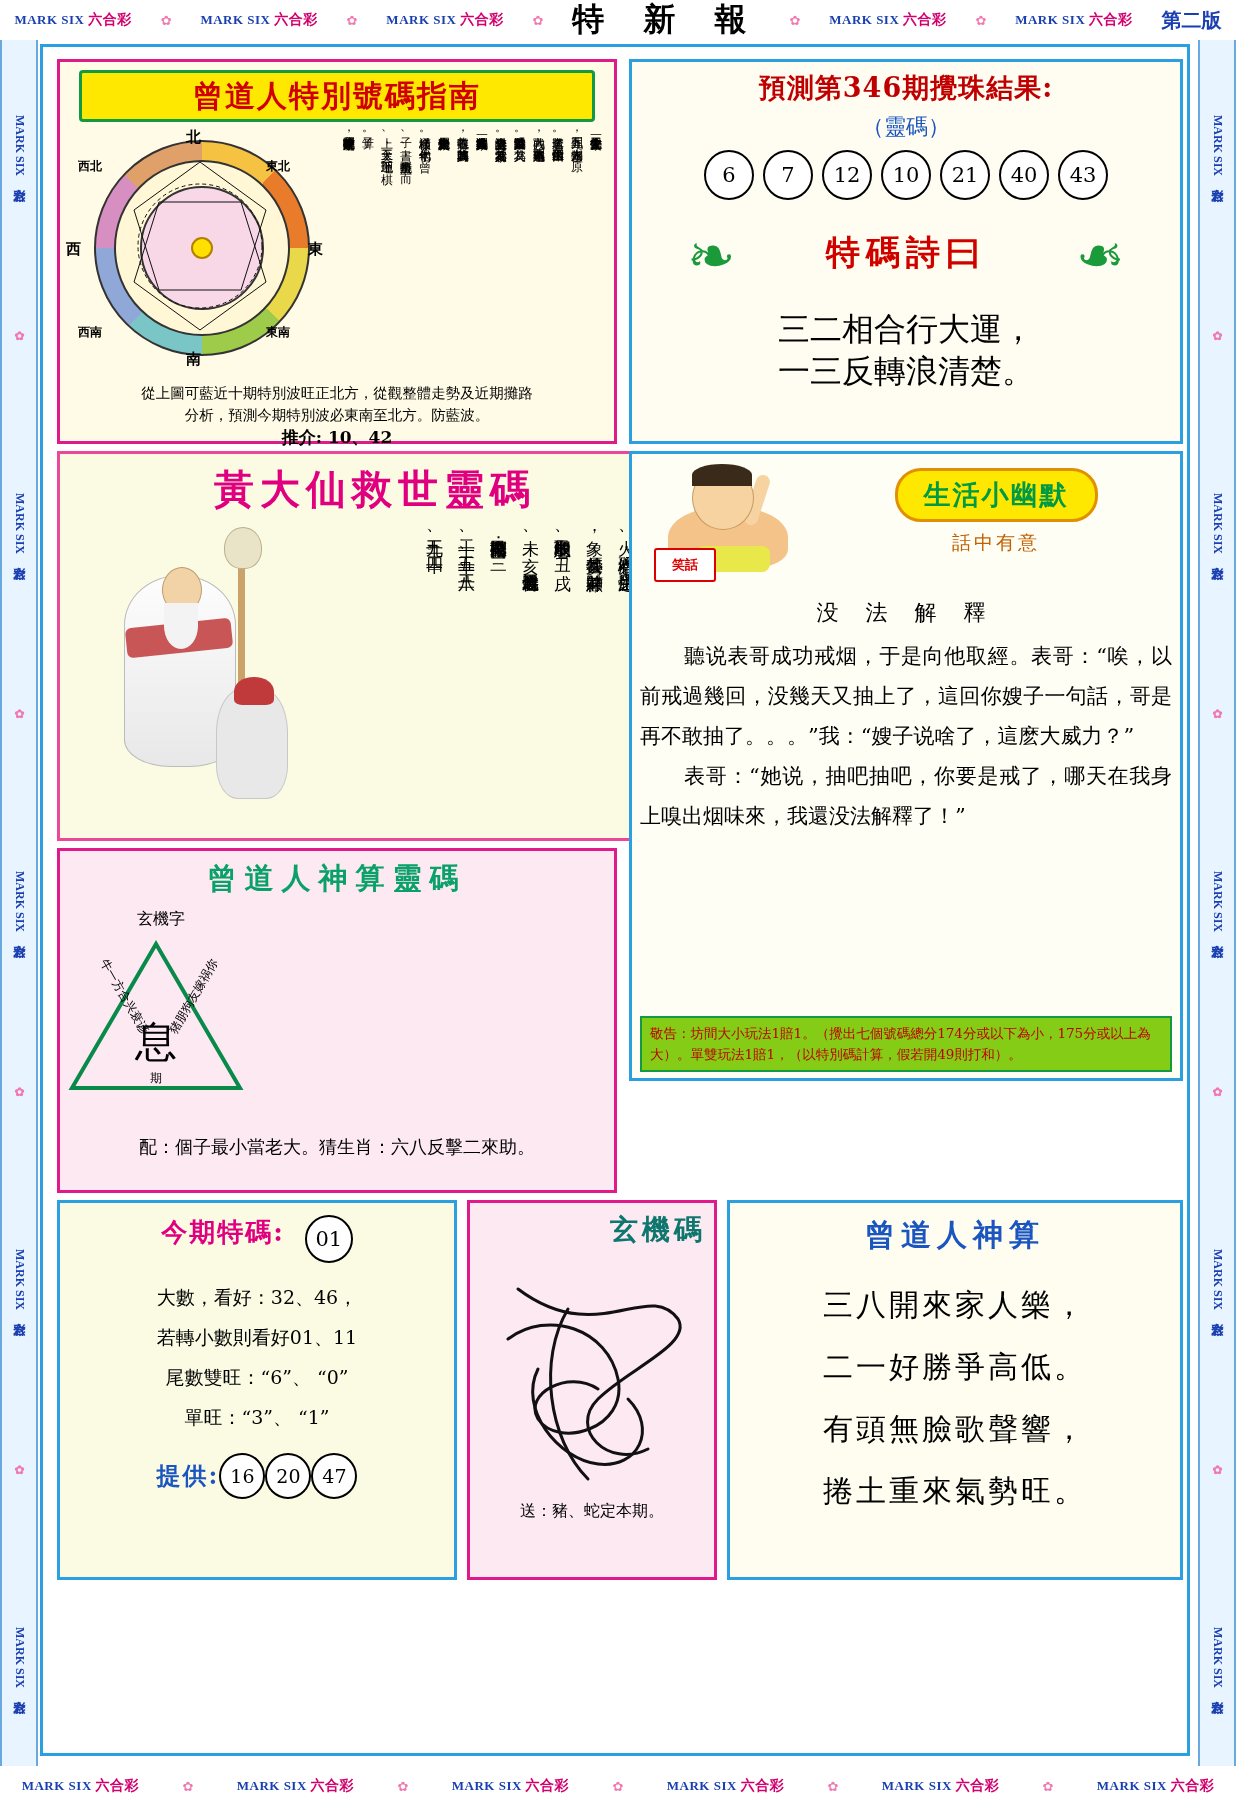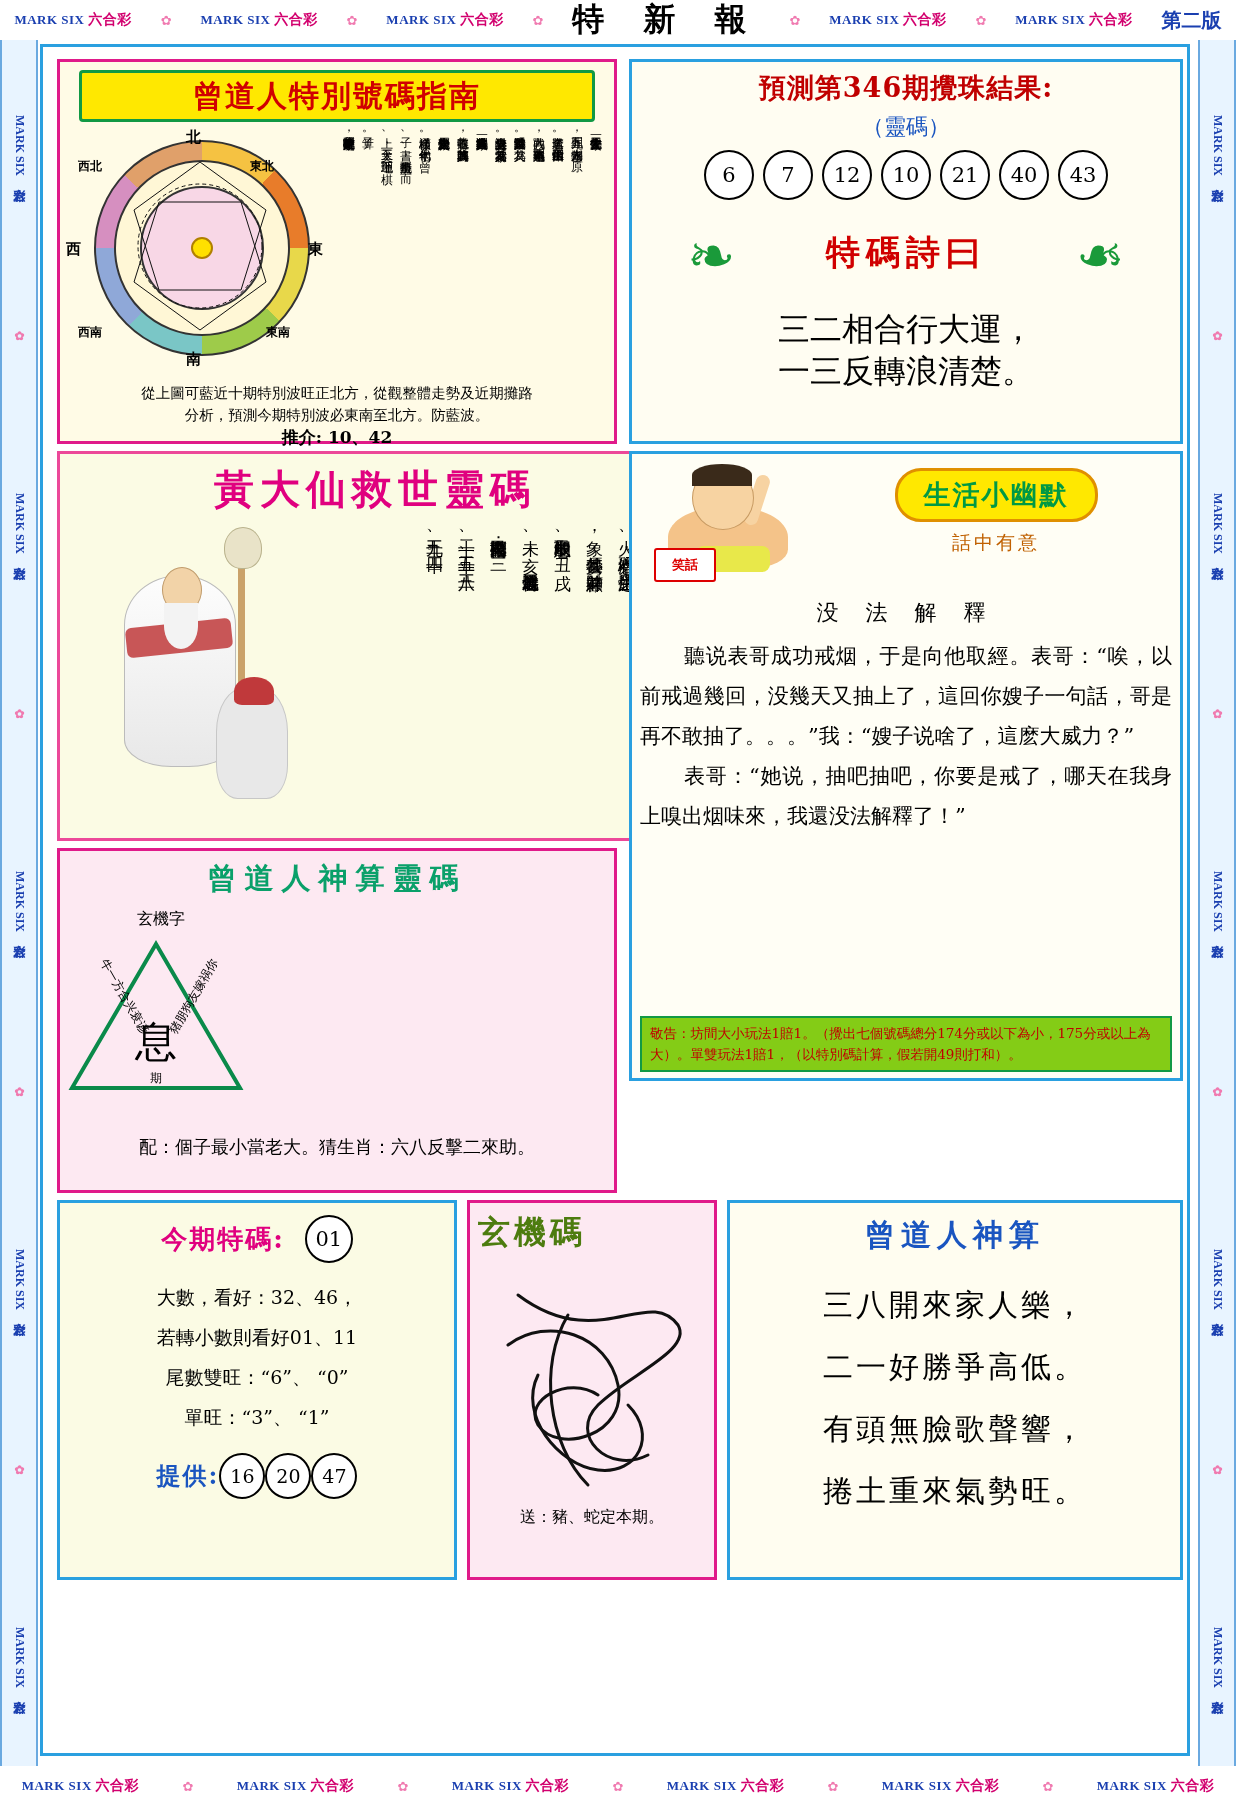--- a/index.html
+++ b/index.html
@@ -235,37 +235,37 @@
   }
   .b5-right{flex:1;padding-left:4px;}
   .b5-heads{display:flex;justify-content:space-between;padding:0 30px 0 4px;
     font-family:"DejaVu Serif",serif;font-size:17px;color:#1a55c0;}
   .b5-heads .t2{color:#c00000;}
   .b5-poem{margin-top:8px;font-family:"DejaVu Serif",serif;font-size:18px;line-height:34px;color:#000;text-align:center;}
   .b5-foot{text-align:center;margin-top:10px;font-family:"DejaVu Serif",serif;font-size:18px;color:#000;}
 
   
   #b6{left:8px;top:1147px;width:400px;height:380px;border:3px solid #2aa0e0;background:#fbfbe4;padding:8px;}
-  .b6-head{display:flex;align-items:center;justify-content:center;gap:20px;margin-top:4px;}
+  .b6-head{display:flex;align-items:flex-start;justify-content:center;gap:20px;margin-top:4px;}
   .b6-head .lbl{font-family:"DejaVu Serif",serif;font-size:26px;font-weight:bold;color:#e0007f;letter-spacing:2px;}
   .b6-head .num{
     width:44px;height:44px;border-radius:50%;border:2px solid #000;background:#fff;
     display:flex;align-items:center;justify-content:center;font-family:"DejaVu Serif",serif;font-size:21px;
   }
   .b6-lines{margin-top:14px;font-family:"DejaVu Serif",serif;font-size:19px;line-height:40px;color:#000;text-align:center;}
   .b6-provide{display:flex;align-items:center;justify-content:center;margin-top:16px;}
   .b6-provide .lbl{font-family:"DejaVu Serif",serif;font-size:24px;font-weight:bold;color:#1a55c0;letter-spacing:2px;}
   .b6-provide .num{
     width:42px;height:42px;border-radius:50%;border:2px solid #000;background:#fff;
     display:flex;align-items:center;justify-content:center;font-family:"DejaVu Serif",serif;font-size:19px;
   }
 
   
   #b7{left:418px;top:1147px;width:250px;height:380px;border:3px solid #e01a8a;background:#fde9f2;padding:8px;}
-  .b7-title{text-align:left;font-family:"DejaVu Serif",serif;font-size:32px;font-weight:bold;color:#4d7c0f;letter-spacing:4px;}
+  .b7-title{text-align:right;font-family:"DejaVu Serif",serif;font-size:28px;font-weight:bold;color:#0f766e;letter-spacing:4px;}
   .scribble{width:100%;height:250px;position:relative;}
   .b7-foot{text-align:center;font-family:"DejaVu Serif",serif;font-size:16px;color:#000;margin-top:2px;}
 
   
   #b8{left:678px;top:1147px;width:456px;height:380px;border:3px solid #2aa0e0;background:#fffdf0;padding:8px;}
   .b8-title{text-align:center;font-family:"DejaVu Serif",serif;font-size:30px;font-weight:bold;color:#1a55c0;letter-spacing:6px;margin-top:4px;}
   .b8-poem{margin-top:18px;font-family:"DejaVu Serif",serif;font-size:30px;line-height:62px;color:#000;text-align:center;letter-spacing:3px;}
 </style>
 </head>
 <body>
@@ -324,21 +324,21 @@
             <div class="ring3"></div>
             <div class="core"></div>
             <svg width="212" height="212">
               <g stroke="#111" stroke-width="1" fill="none">
                 <polygon points="106,22 172,70 147,150 65,150 40,70"></polygon>
                 <polygon points="106,190 40,142 65,62 147,62 172,142"></polygon>
                 <circle cx="106" cy="106" r="62" stroke-dasharray="4,3"></circle>
               </g>
             </svg>
             <span class="dirlabel" style="left:120px;top:0px;">北</span>
-            <span class="dirlabel" style="left:184px;top:30px;font-size:12px;">東北</span>
+            <span class="dirlabel" style="left:200px;top:30px;font-size:12px;">東北</span>
             <span class="dirlabel" style="left:242px;top:112px;">東</span>
             <span class="dirlabel" style="left:200px;top:196px;font-size:12px;">東南</span>
             <span class="dirlabel" style="left:120px;top:222px;">南</span>
             <span class="dirlabel" style="left:12px;top:196px;font-size:12px;">西南</span>
             <span class="dirlabel" style="left:0px;top:112px;">西</span>
             <span class="dirlabel" style="left:12px;top:30px;font-size:12px;">西北</span>
           </div>
           <div class="b1-text">
             <p>玄學家曾先生于公元一</p>
             <p>九四五年，湖州普寧人，原</p>

